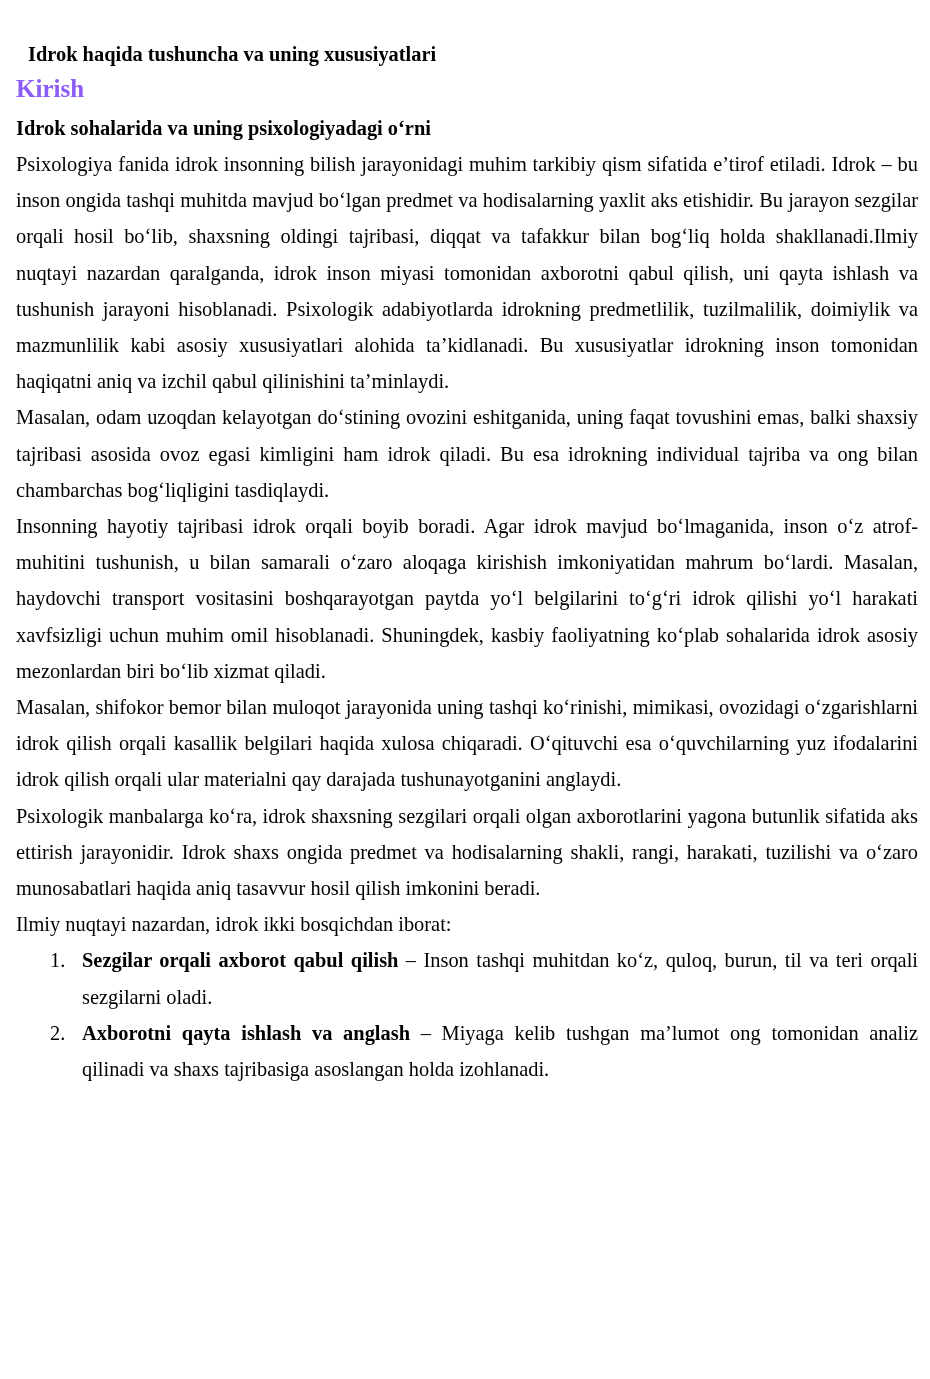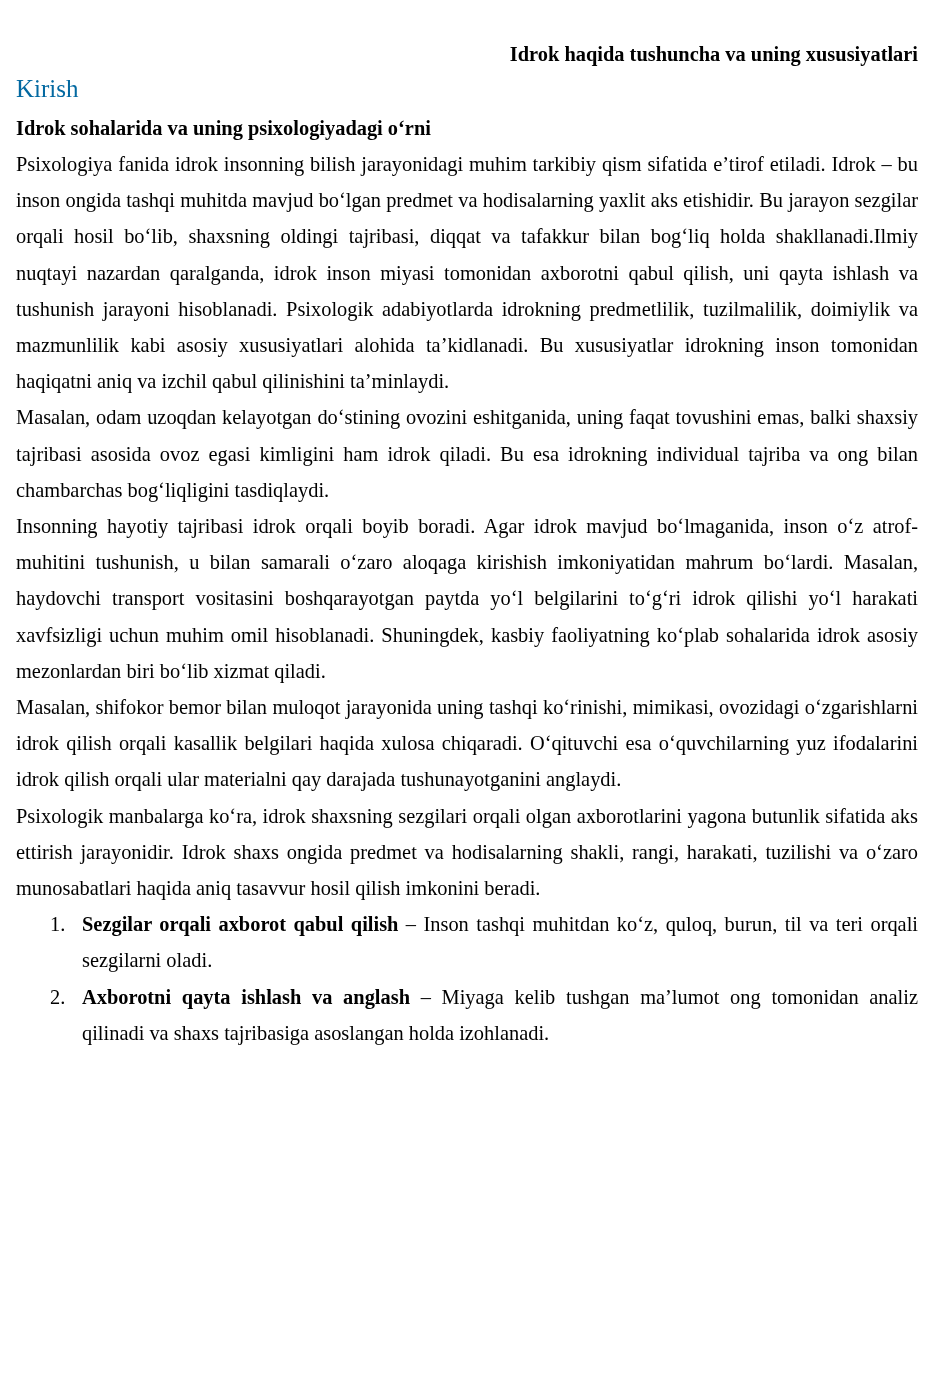--- a/index.html
+++ b/index.html
@@ -3,26 +3,26 @@
 <meta charset="utf-8">
 <style>
   html, body { margin: 0; padding: 0; background: #ffffff; }
   body { width: 930px; height: 1379px; overflow: hidden; position: relative; }
   .page {
     position: absolute; left: 16px; top: 38px; width: 902px;
     font-family: "Liberation Serif", "DejaVu Serif", serif;
     color: #000000; font-size: 20.4px;
   }
   .doc-title {
-    text-align: right; font-weight: bold; font-size: 20.4px;
+    text-align: left; font-weight: bold; font-size: 20.4px;
     line-height: 32px; margin: 0 0 2px 12px;
   }
   .h-kirish {
-    font-weight: normal; font-size: 25px; line-height: 34px;
-    color: #0369a1; margin: 0 0 4px 0;
+    font-weight: bold; font-size: 25px; line-height: 34px;
+    color: #8b5cf6; margin: 0 0 4px 0;
   }
   .h-sub {
     font-weight: bold; font-size: 20.4px; line-height: 36px; margin: 0;
   }
   .h-section {
     font-weight: bold; font-size: 23px; line-height: 40px;
     margin: 0 0 0 6px;
   }
   p.body {
     margin: 0; text-align: justify; line-height: 36.2px;
@@ -47,20 +47,21 @@
     <p class="body">Masalan, odam uzoqdan kelayotgan do‘stining ovozini eshitganida, uning faqat tovushini emas, balki shaxsiy tajribasi asosida ovoz egasi kimligini ham idrok qiladi. Bu esa idrokning individual tajriba va ong bilan chambarchas bog‘liqligini tasdiqlaydi.</p>
   </section>
 
   <section>
     <p class="body">Insonning hayotiy tajribasi idrok orqali boyib boradi. Agar idrok mavjud bo‘lmaganida, inson o‘z atrof-muhitini tushunish, u bilan samarali o‘zaro aloqaga kirishish imkoniyatidan mahrum bo‘lardi. Masalan, haydovchi transport vositasini boshqarayotgan paytda yo‘l belgilarini to‘g‘ri idrok qilishi yo‘l harakati xavfsizligi uchun muhim omil hisoblanadi. Shuningdek, kasbiy faoliyatning ko‘plab sohalarida idrok asosiy mezonlardan biri bo‘lib xizmat qiladi.</p>
     <p class="body">Masalan, shifokor bemor bilan muloqot jarayonida uning tashqi ko‘rinishi, mimikasi, ovozidagi o‘zgarishlarni idrok qilish orqali kasallik belgilari haqida xulosa chiqaradi. O‘qituvchi esa o‘quvchilarning yuz ifodalarini idrok qilish orqali ular materialni qay darajada tushunayotganini anglaydi.</p>
   </section>
 
   <section>
     <p class="body">Psixologik manbalarga ko‘ra, idrok shaxsning sezgilari orqali olgan axborotlarini yagona butunlik sifatida aks ettirish jarayonidir. Idrok shaxs ongida predmet va hodisalarning shakli, rangi, harakati, tuzilishi va o‘zaro munosabatlari haqida aniq tasavvur hosil qilish imkonini beradi.</p>
+    <p class="body">Ilmiy nuqtayi nazardan, idrok ikki bosqichdan iborat:</p>
     <ol class="steps">
       <li>
         <span class="num">1.</span><span class="term">Sezgilar orqali axborot qabul qilish</span><span> – Inson tashqi muhitdan ko‘z, quloq, burun, til va teri orqali sezgilarni oladi.</span>
       </li>
       <li>
         <span class="num">2.</span><span class="term">Axborotni qayta ishlash va anglash</span><span> – Miyaga kelib tushgan ma’lumot ong tomonidan analiz qilinadi va shaxs tajribasiga asoslangan holda izohlanadi.</span>
       </li>
     </ol>
   </section>
 </div>

